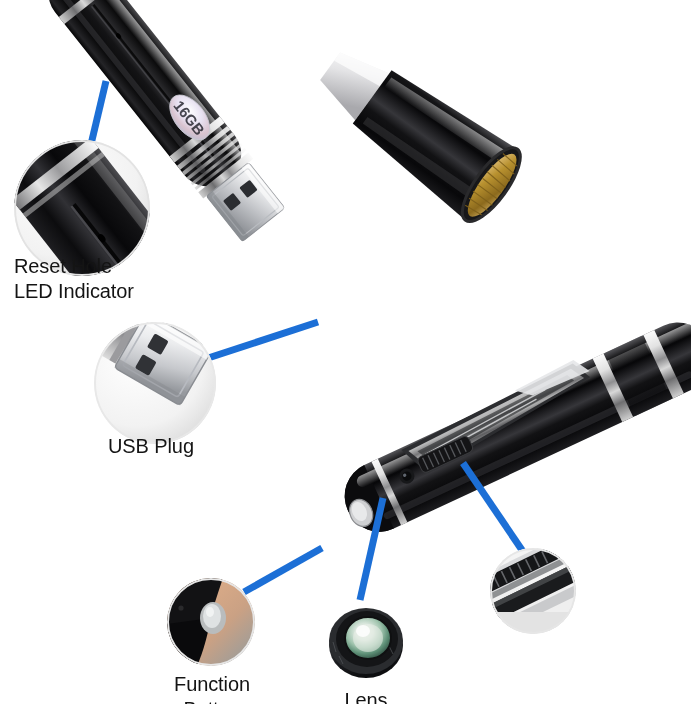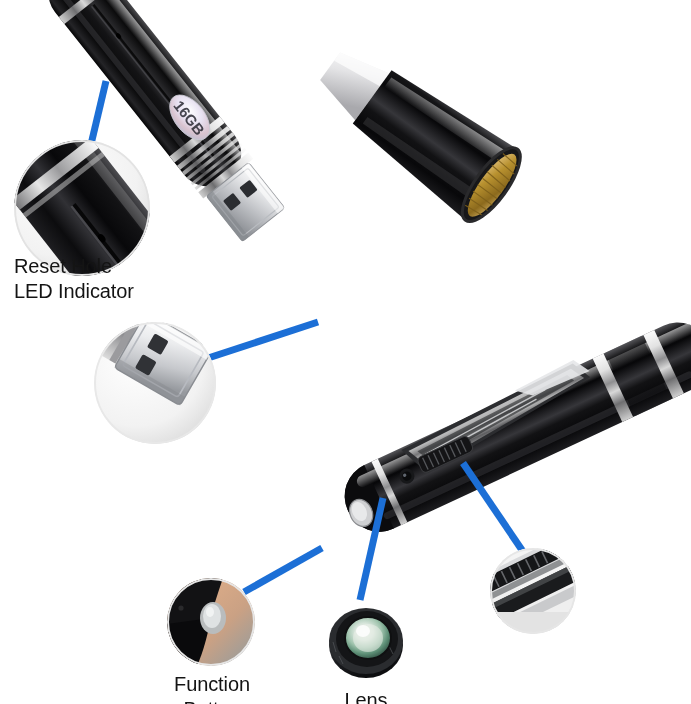--- a/index.html
+++ b/index.html
@@ -308,20 +308,21 @@
           <rect x="24" y="10" width="64" height="52" rx="3" fill="none" stroke="#b7bac0" stroke-width="1.6"></rect>
           <rect x="36" y="18" width="16" height="16" rx="2" fill="#303236"></rect>
           <rect x="36" y="42" width="16" height="16" rx="2" fill="#303236"></rect>
           <rect x="18" y="4" width="76" height="11" fill="#ffffff" opacity="0.6"></rect>
           <rect x="18" y="58" width="76" height="10" fill="#85888d" opacity="0.4"></rect>
         </g>
       </g>
       <circle cx="61" cy="61" r="60" fill="none" stroke="#e8e8e8" stroke-width="2"></circle>
     </svg>
   </div>
+  <div class="label" style="left:108px;top:434px;">USB Plug</div>
 
   <div class="bubble" style="left:167px;top:578px;width:88px;height:88px;">
     <svg class="inner" viewBox="0 0 88 88" xmlns="http://www.w3.org/2000/svg">
       <defs>
         <clipPath id="cbFn">
             <circle cx="44" cy="44" r="44"></circle>
           </clipPath>
         <linearGradient id="fnSkin" x1="0" y1="0" x2="1" y2="1">
           <stop offset="0%" stop-color="#e8b38a"></stop>
             <stop offset="60%" stop-color="#caa184"></stop>

